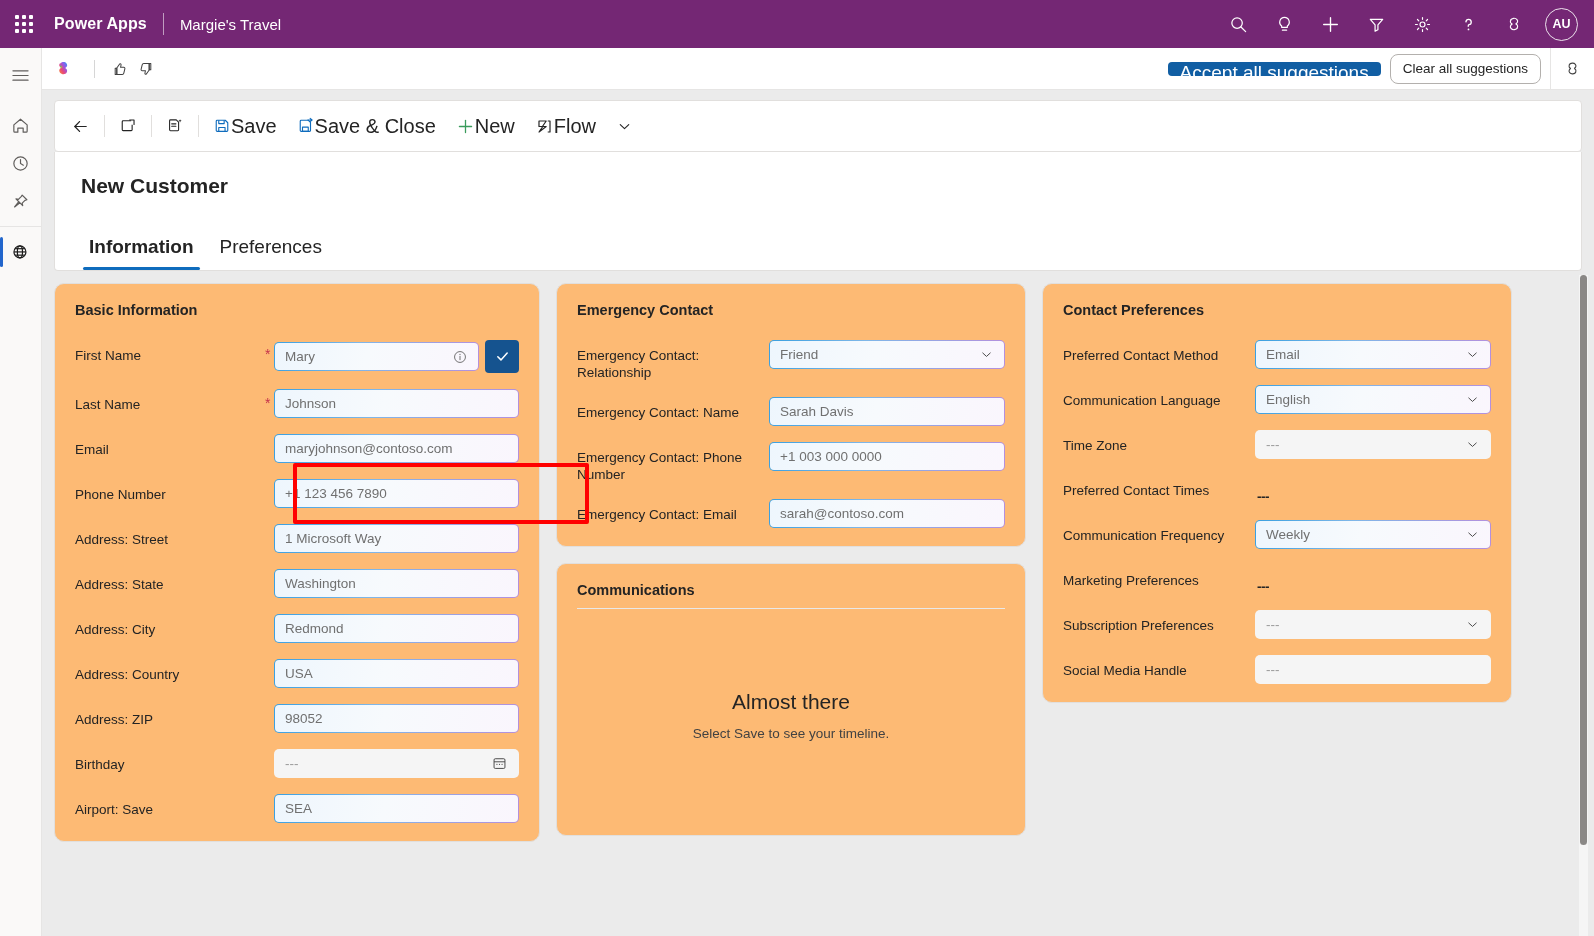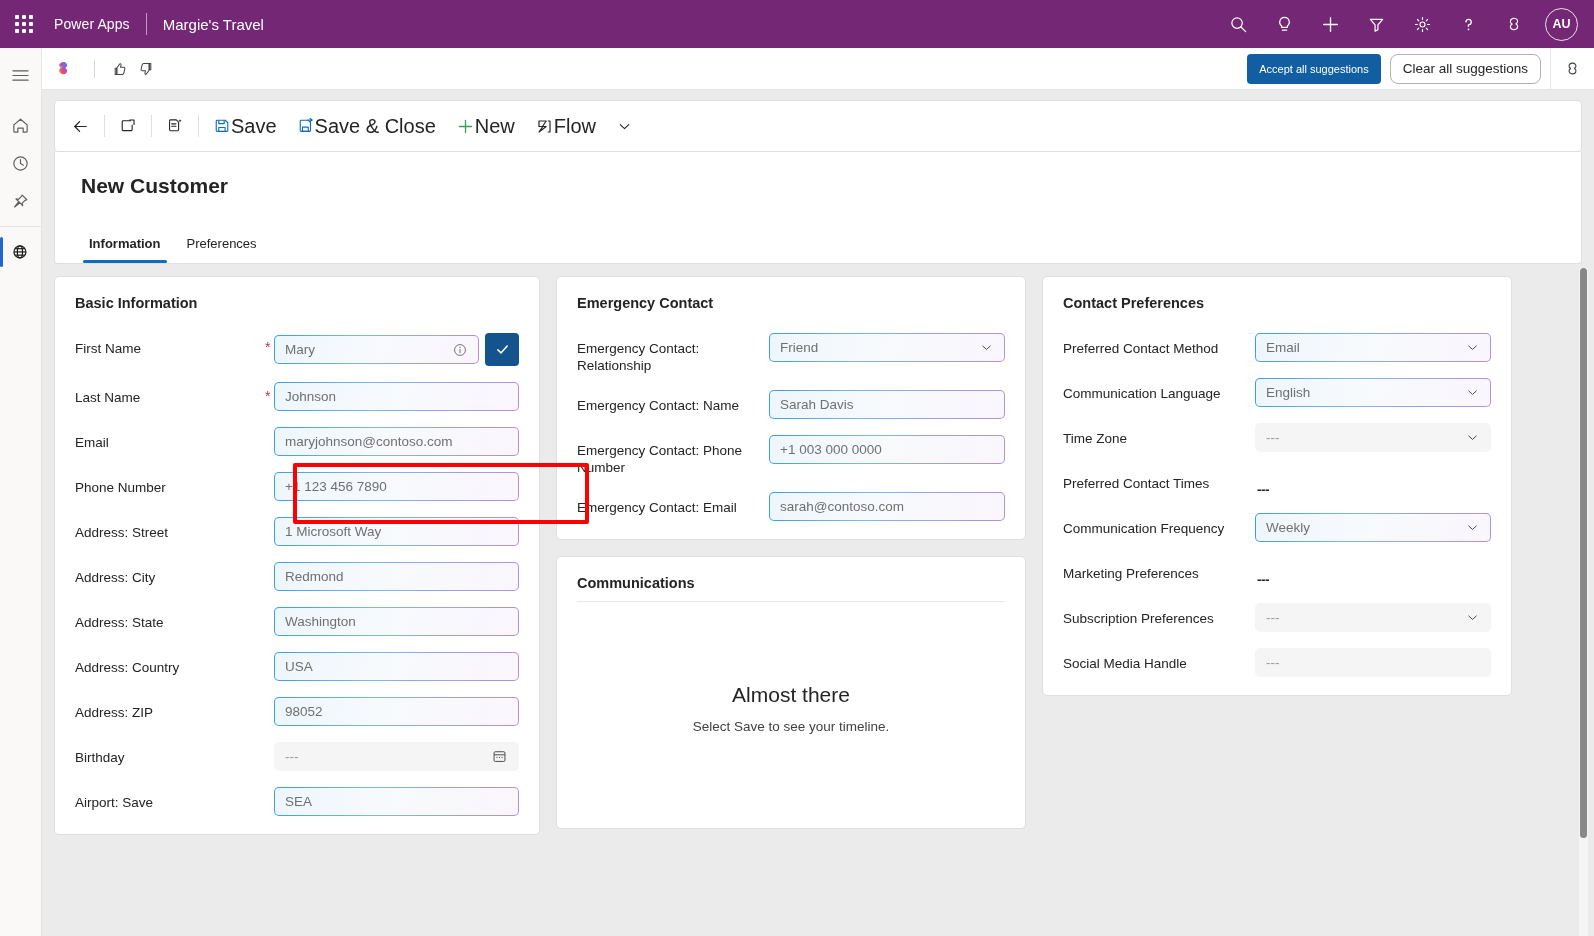--- a/index.html
+++ b/index.html
@@ -11,21 +11,21 @@
   }
 
   
   .topbar {
     height: 48px; background: #742774; display: flex; align-items: center;
     color: #fff; position: relative;
   }
   .waffle { width: 48px; height: 48px; display:flex; align-items:center; justify-content:center; cursor:pointer;}
   .waffle-grid { display:grid; grid-template-columns: repeat(3, 4px); grid-template-rows: repeat(3,4px); gap:3px;}
   .waffle-grid i { width:4px; height:4px; background:#fff; border-radius:1px; display:block;}
-  .brand { font-size: 14px; font-weight: 400; letter-spacing: .1px; padding-left: 6px;}
+  .brand { font-size: 16px; font-weight: 700; letter-spacing: .1px; padding-left: 6px;}
   .vsep { width:1px; height:22px; background: rgba(255,255,255,.55); margin: 0 16px;}
   .appname { font-size: 15px; font-weight: 400; }
   .topright { margin-left:auto; display:flex; align-items:center; height:48px; padding-right: 12px;}
   .ticon { width: 46px; height: 48px; display:flex; align-items:center; justify-content:center; cursor:pointer;}
   .ticon svg { display:block; }
   .avatar {
     width:33px; height:33px; border-radius:50%; border:1px solid rgba(255,255,255,.85);
     display:flex; align-items:center; justify-content:center; font-size:12.5px; font-weight:600;
     margin-left:8px; margin-right:4px; cursor:pointer;
   }
@@ -58,21 +58,21 @@
   }
   .copilot-badge { width:19px; height:19px; margin-right:9px; flex-shrink:0;}
   .notif-text { font-size: 13.5px; color:#242424; white-space:nowrap; }
   .notif-text b { font-weight:700; }
   .notif-link { color:#0f5ab5; text-decoration:underline; cursor:pointer; }
   .notif-div { width:1px; height:18px; background:#d6d6d6; margin: 0 12px; }
   .fb-icon { width:26px; height:26px; display:flex; align-items:center; justify-content:center; cursor:pointer;}
   .notif-right { margin-left:auto; display:flex; align-items:center; gap:9px;}
   .btn-primary {
     background:#115ea3; color:#fff; border:none; border-radius:4px;
-    height:30px; padding:0 12px; font-size:11px; font-family:inherit; cursor:pointer; white-space:nowrap;
+    height:14px; padding:0 12px; font-size:19px; font-family:inherit; cursor:pointer; white-space:nowrap;
   }
   .btn-secondary {
     background:#fff; color:#242424; border:1px solid #b3b0ad; border-radius:8px;
     height:30px; padding:0 12px; font-size:13.5px; font-family:inherit; cursor:pointer; white-space:nowrap;
   }
   .notif-rail { width:44px; display:flex; align-items:center; justify-content:center; border-left:1px solid #e6e5e4; height:42px; margin-right:-14px; cursor:pointer;}
 
   
   .content { flex:1; padding: 10px 12px 0 12px; overflow:hidden; position:relative; display:flex; flex-direction:column; min-height:0;}
 
@@ -87,36 +87,36 @@
   .cmd-sep { width:1px; height:22px; background:#e1dfdd; margin:0 4px;}
 
   
   .formcard {
     background:#fff; border:1px solid #e1dfdd; border-top:none; border-radius:0 0 4px 4px;
     padding: 22px 26px 0 26px; flex-shrink:0;
   }
   .formtitle { font-size: 21px; font-weight:600; color:#242424; margin-bottom: 32px;}
   .tabs { display:flex; gap: 10px; }
   .tab {
-    font-size:13px; color:#242424; padding: 6px 8px 12px 8px; cursor:pointer; position:relative;
+    font-size:19px; color:#242424; padding: 6px 8px 12px 8px; cursor:pointer; position:relative;
   }
   .tab.active { font-weight:600; }
   .tab.active::after {
     content:''; position:absolute; left:2px; right:2px; bottom:0; height:3px; background:#0f6cbd; border-radius:2px;
   }
 
   
   .cols { display:flex; gap: 16px; padding-top: 12px; flex:1; min-height:0; position:relative;}
   .col { display:flex; flex-direction:column; gap: 16px; }
   .col1 { width: 486px; flex-shrink:0;}
   .col2 { width: 470px; flex-shrink:0;}
   .col3 { width: 470px; flex-shrink:0;}
 
   .panel {
-    background:#ffffff; border:1px solid #e1dfdd; border-radius:5px; padding: 18px 20px 14px 20px;
+    background:#fdba74; border:1px solid #e1dfdd; border-radius:10px; padding: 18px 20px 14px 20px;
   }
   .panel-title { font-size:14.5px; font-weight:600; color:#242424; margin-bottom: 22px;}
 
   .frow { display:flex; align-items:flex-start; margin-bottom: 16px; }
   .frow:last-child { margin-bottom: 4px; }
   .flabel { font-size:13.5px; color:#242424; line-height:17px; padding-top: 7px; flex-shrink:0; }
   .col1 .flabel { width: 190px; }
   .col2 .flabel { width: 192px; }
   .col3 .flabel { width: 192px; }
   .fctl { flex:1; display:flex; align-items:center; gap:6px; min-width:0; position:relative;}
@@ -444,35 +444,35 @@
               <div class="flabel">Address: Street</div>
               <div class="req"></div>
               <div class="fctl">
                 <div class="field">
                   <span class="val">1 Microsoft Way</span>
                 </div>
               </div>
             </div>
 
             <div class="frow">
+              <div class="flabel">Address: State</div>
+              <div class="req"></div>
+              <div class="fctl">
+                <div class="field">
+                  <span class="val">Washington</span>
+                </div>
+              </div>
+            </div>
+
+            <div class="frow">
               <div class="flabel">Address: City</div>
               <div class="req"></div>
               <div class="fctl">
                 <div class="field">
                   <span class="val">Redmond</span>
-                </div>
-              </div>
-            </div>
-
-            <div class="frow">
-              <div class="flabel">Address: State</div>
-              <div class="req"></div>
-              <div class="fctl">
-                <div class="field">
-                  <span class="val">Washington</span>
                 </div>
               </div>
             </div>
 
             <div class="frow">
               <div class="flabel">Address: Country</div>
               <div class="req"></div>
               <div class="fctl">
                 <div class="field">
                   <span class="val">USA</span>

